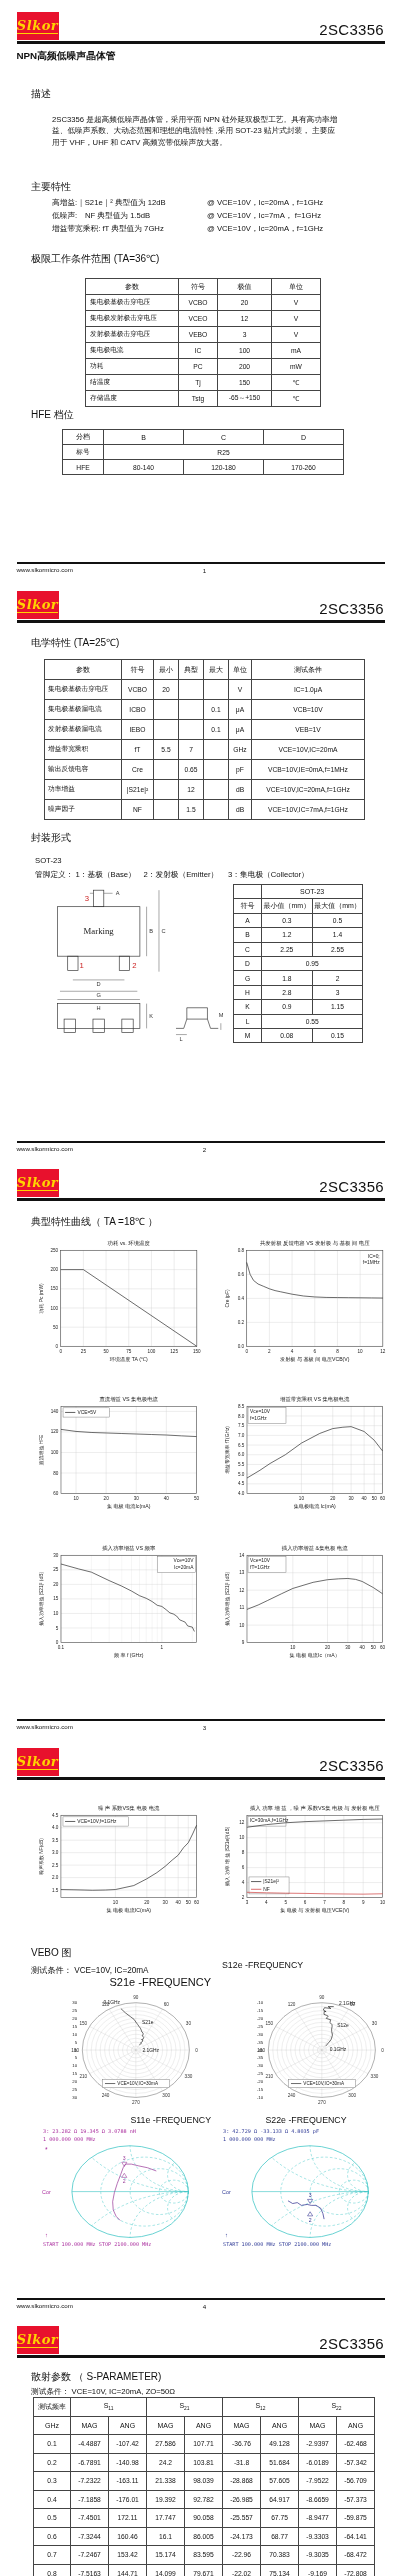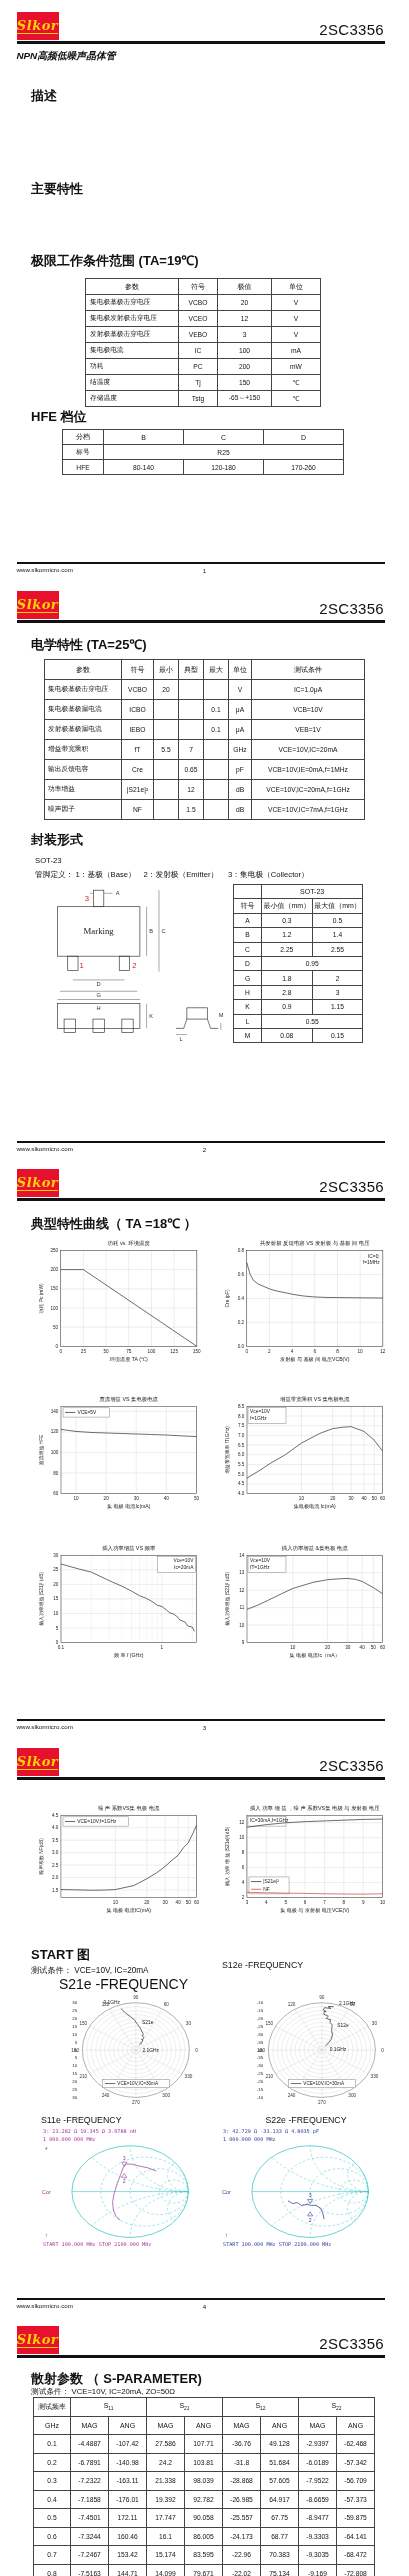--- a/index.html
+++ b/index.html
@@ -8,22 +8,22 @@
   .page{position:absolute;left:0;width:409px;height:579px;background:#fff;border-bottom:0.5px solid #e3e3e3;overflow:hidden;}
   .abs{position:absolute;}
   
   .logo{position:absolute;left:16.5px;top:12.4px;width:42px;height:28px;background:#e8112d;display:flex;align-items:center;justify-content:center;}
   .logo span{font-family:"DejaVu Serif","Liberation Serif",serif;font-style:italic;font-weight:bold;font-size:13px;color:#ffd400;letter-spacing:0.5px;border-bottom:1px solid #ffd400;line-height:1.05;}
   .part{position:absolute;right:25px;top:20.6px;font-size:15px;font-weight:normal;letter-spacing:0.3px;}
   .hrule{position:absolute;left:16.5px;top:41px;width:368px;height:2.6px;background:#111;}
   .frule{position:absolute;left:16.5px;top:562px;width:368px;height:1.5px;background:#111;}
   .site{position:absolute;left:16.5px;top:566px;font-size:6.2px;}
   .pno{position:absolute;left:0;top:567px;width:409px;text-align:center;font-size:6.2px;}
-  .h1{font-size:13px;font-weight:bold;}
-  .h2{font-size:9.8px;font-weight:bold;font-style:italic;}
+  .h1{font-size:10px;font-weight:normal;}
+  .h2{font-size:9.8px;font-weight:bold;}
   .txt{font-size:7.7px;}
   .desc{font-size:7.7px;line-height:11.3px;}
   .feat-left{display:inline-block;width:155px;font-size:7.7px;}
   .feat-right{display:inline-block;font-size:7.7px;}
   table.dt{border-collapse:collapse;table-layout:fixed;background:#fff;}
   table.dt th,table.dt td{border:0.5px solid #444;font-weight:normal;text-align:center;font-size:6.7px;padding:0 1.5px;overflow:hidden;white-space:nowrap;}
   table.dt th{font-size:7px;}
   .rt td,.rt th{height:15px;}
   .rt td:first-child{text-align:left;padding-left:4.1px;}
   .hf td,.hf th{height:14px;}
@@ -38,22 +38,28 @@
 <body>
 
 <div class="page" style="top:0">
   <div class="logo">
       <span>Slkor</span>
     </div>
   <div class="part">2SC3356</div>
   <div class="hrule"></div>
   <div class="abs h2" style="left:16.5px;top:50px">NPN高频低噪声晶体管</div>
   <div class="abs h1" style="left:31px;top:87px">描述</div>
+  <div class="abs desc" style="left:52px;top:114px;width:289px">2SC3356 是超高频低噪声晶体管，采用平面 NPN 硅外延双极型工艺。具有高功率增益、低噪声系数、大动态范围和理想的电流特性 ,采用 SOT-23 贴片式封装， 主要应用于 VHF，UHF 和 CATV 高频宽带低噪声放大器。</div>
   <div class="abs h1" style="left:31px;top:180px">主要特性</div>
-  <div class="abs h1" style="left:31px;top:251px">极限工作条件范围 (TA=19℃)</div>
+  <div class="abs" style="left:52px;top:198px">
+    <div><span class="feat-left">高增益:｜S21e｜² 典型值为 12dB</span><span class="feat-right">@ VCE=10V，Ic=20mA，f=1GHz</span></div>
+    <div style="margin-top:3.1px"><span class="feat-left">低噪声:　NF 典型值为 1.5dB</span><span class="feat-right">@ VCE=10V，Ic=7mA， f=1GHz</span></div>
+    <div style="margin-top:3.1px"><span class="feat-left">增益带宽乘积: fT 典型值为 7GHz</span><span class="feat-right">@ VCE=10V，Ic=20mA，f=1GHz</span></div>
+  </div>
+  <div class="abs h1" style="left:31px;top:251px">极限工作条件范围 (TA=36℃)</div>
   <div class="abs" style="left:85px;top:278px">
       <table class="dt rt">
         <colgroup>
           <col style="width: 93px;">
           <col style="width: 39px;">
           <col style="width: 54px;">
           <col style="width: 49px;">
         </colgroup>
         <tbody>
           <tr>
@@ -650,23 +656,23 @@
         <rect x="48" y="24" width="74" height="19" fill="#fff" stroke="#666" stroke-width="0.8"></rect>
         <text x="52" y="36" font-size="9.5" fill="#222" text-anchor="start" font-family="Liberation Sans, sans-serif">IC=30mA,f=1GHz</text>
         <rect x="50" y="142" width="78" height="33" fill="#fff" stroke="#666" stroke-width="0.8"></rect>
         <line x1="54" y1="151" x2="74" y2="151" stroke="#222" stroke-width="1.4"></line>
         <text x="78" y="154" font-size="9.5" fill="#222" text-anchor="start" font-family="Liberation Sans, sans-serif">|S21e|²</text>
         <line x1="54" y1="166" x2="74" y2="166" stroke="#cc3333" stroke-width="1.4"></line>
         <text x="78" y="169" font-size="9.5" fill="#222" text-anchor="start" font-family="Liberation Sans, sans-serif">NF</text>
         <polyline points="46,45.27272727272725 83.71428571428572,40.18181818181819 121.42857142857143,36.54545454545456 159.14285714285714,34.363636363636374 196.85714285714286,32.90909090909091 234.57142857142858,31.45454545454544 272.2857142857143,30 310,29.272727272727252" fill="none" stroke="#222" stroke-width="1.3"></polyline>
         <polyline points="46,171.8181818181818 83.71428571428572,172.83636363636364 121.42857142857143,173.56363636363636 159.14285714285714,174 196.85714285714286,174.72727272727272 234.57142857142858,175.16363636363636 272.2857142857143,175.45454545454544 310,174.72727272727272" fill="none" stroke="#cc3333" stroke-width="1.3"></polyline>
       </svg></div>
-  <div class="abs h1" style="left:31px;top:210px">START 图</div>
+  <div class="abs h1" style="left:31px;top:210px">VEBO 图</div>
   <div class="abs txt" style="left:31px;top:229px;font-size:8.2px">测试条件： VCE=10V, IC=20mA</div>
-  <div class="abs" style="left:36px;top:240px;width:175px;text-align:center;font-size:14px">S21e -FREQUENCY</div>
+  <div class="abs" style="left:36px;top:240px;width:175px;text-align:right;font-size:11px">S21e -FREQUENCY</div>
   <div class="abs" style="left:222px;top:224px;width:175px;font-size:8.8px">S12e -FREQUENCY</div>
   <div class="chart" style="left:36px;top:252px;width:175px;height:120px"><svg width="175" height="120" viewBox="0 0 340 232">
         <ellipse cx="194" cy="120" rx="8.666666666666666" ry="7.666666666666666" fill="none" stroke="#bdbdbd" stroke-width="0.5"></ellipse>
         <ellipse cx="194" cy="120" rx="17.333333333333332" ry="15.333333333333332" fill="none" stroke="#bdbdbd" stroke-width="0.5"></ellipse>
         <ellipse cx="194" cy="120" rx="26" ry="23" fill="none" stroke="#bdbdbd" stroke-width="0.5"></ellipse>
         <ellipse cx="194" cy="120" rx="34.666666666666664" ry="30.666666666666664" fill="none" stroke="#bdbdbd" stroke-width="0.5"></ellipse>
         <ellipse cx="194" cy="120" rx="43.333333333333336" ry="38.333333333333336" fill="none" stroke="#bdbdbd" stroke-width="0.5"></ellipse>
         <ellipse cx="194" cy="120" rx="52" ry="46" fill="none" stroke="#bdbdbd" stroke-width="0.5"></ellipse>
         <ellipse cx="194" cy="120" rx="60.66666666666667" ry="53.66666666666667" fill="none" stroke="#bdbdbd" stroke-width="0.5"></ellipse>
         <ellipse cx="194" cy="120" rx="69.33333333333333" ry="61.33333333333333" fill="none" stroke="#bdbdbd" stroke-width="0.5"></ellipse>
@@ -770,21 +776,21 @@
         <text x="80" y="138.33333333333334" font-size="8.5" fill="#222" text-anchor="end" font-family="Liberation Sans, sans-serif">-35</text>
         <text x="80" y="123" font-size="8.5" fill="#222" text-anchor="end" font-family="Liberation Sans, sans-serif">-40</text>
         <polyline points="201.34989906904013,112.48666163791049 211.62448098651902,100.26984322996307 214.6752126062238,91.17462452273108 213.1271886832732,83.85131246424774 212.95858286546013,79.00608340145448 213.86801249711226,74.75780400844833 213.8323057111289,70.7770489789469 209.99151151079056,66.70690749947333 210.32456591167488,63.03857773202469 211.64706591643704,61.38769178750664 202.4495408898636,58.422526996329914 206.36281235988588,54.20268547723926 202.58325141566118,52.32930728893935 198.09263512890607,50.640557666065106 198.71702462877286,44.65706226417409 202.29490646451734,45.364507870194004 196.81220495234854,42.22310843522186 199.1655620698621,37.700894054394254 211.42827924873438,39.22551399540143 206.3369643617635,35.497554685829726 217.14259269164893,35.56469468033819" fill="none" stroke="#111" stroke-width="1.2"></polyline>
         <text x="209.34989906904013" y="122.48666163791049" font-size="9.5" fill="#222" text-anchor="start" font-family="Liberation Sans, sans-serif">0.1GHz</text>
         <text x="227.14259269164893" y="31.564694680338192" font-size="9.5" fill="#222" text-anchor="start" font-family="Liberation Sans, sans-serif">2.1GHz</text>
         <text x="223.8323057111289" y="74.7770489789469" font-size="9.5" fill="#222" text-anchor="start" font-family="Liberation Sans, sans-serif">S12e</text>
         <rect x="129" y="177.04" width="130" height="16" fill="#fff" stroke="#666" stroke-width="0.8"></rect>
         <line x1="134" y1="185.04" x2="154" y2="185.04" stroke="#111" stroke-width="1.2"></line>
         <text x="158" y="188.54" font-size="9" fill="#222" text-anchor="start" font-family="Liberation Sans, sans-serif">VCE=10V,IC=30mA</text>
       </svg></div>
-  <div class="abs" style="left:41px;top:379px;width:170px;text-align:left;font-size:8.8px">S11e -FREQUENCY</div>
+  <div class="abs" style="left:41px;top:379px;width:170px;text-align:right;font-size:8.8px">S11e -FREQUENCY</div>
   <div class="abs" style="left:221px;top:379px;width:170px;text-align:center;font-size:8.8px">S22e -FREQUENCY</div>
   <div class="chart" style="left:41px;top:391px;width:170px;height:122px"><svg width="170" height="122" viewBox="0 0 330 236">
         <clipPath id="s11_smithclip">
           <ellipse cx="173" cy="125" rx="113.03" ry="89"></ellipse>
         </clipPath>
         <ellipse cx="173" cy="125" rx="113.03" ry="89" fill="none" stroke="#3ec6c6" stroke-width="1.5"></ellipse>
         <line x1="59.97" y1="125" x2="286.03" y2="125" stroke="#3ec6c6" stroke-width="1.2"></line>
         <ellipse cx="201.04503759398497" cy="125" rx="84.98496240601503" ry="66.9172932330827" fill="none" stroke="#3ec6c6" stroke-width="0.9" stroke-dasharray="5 4"></ellipse>
         <ellipse cx="229.515" cy="125" rx="56.515" ry="44.5" fill="none" stroke="#3ec6c6" stroke-width="0.9" stroke-dasharray="5 4"></ellipse>
         <ellipse cx="257.77250000000004" cy="125" rx="28.2575" ry="22.25" fill="none" stroke="#3ec6c6" stroke-width="0.9" stroke-dasharray="5 4"></ellipse>

